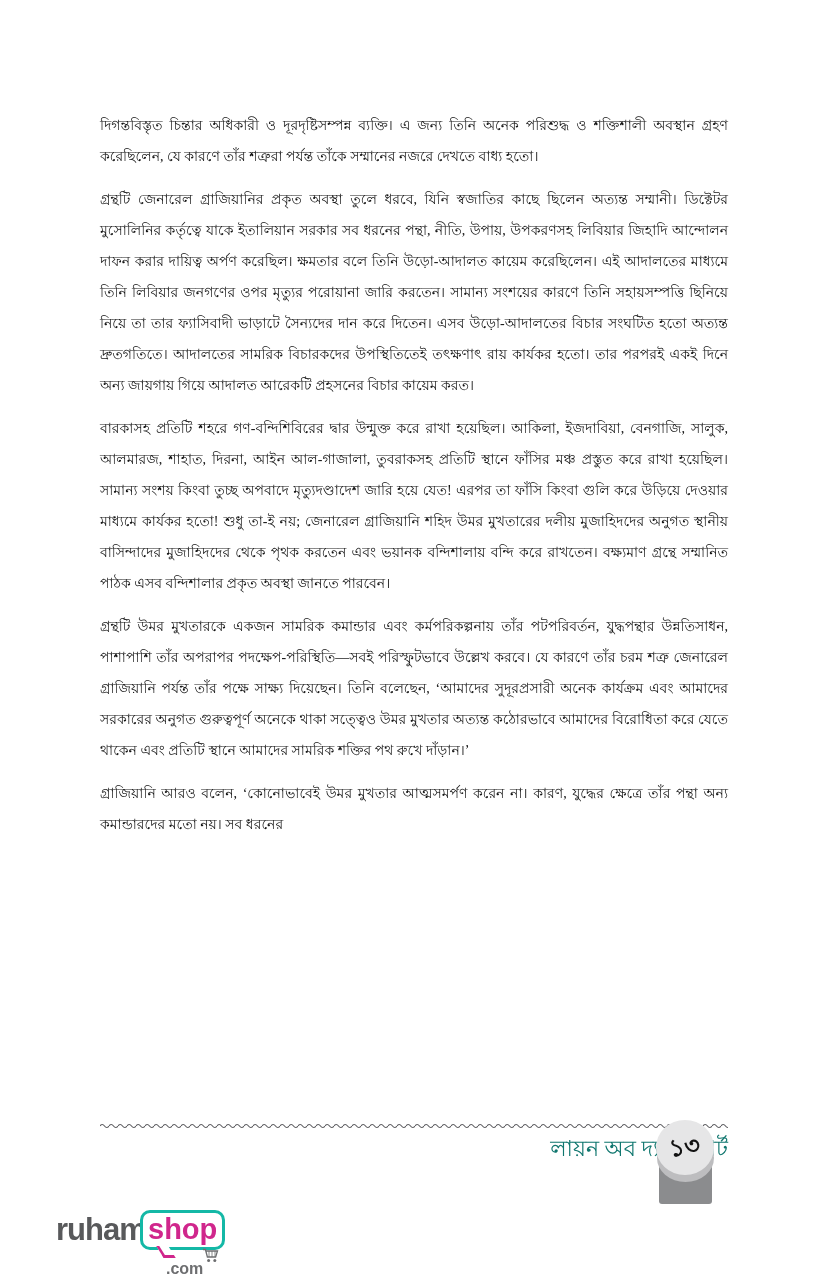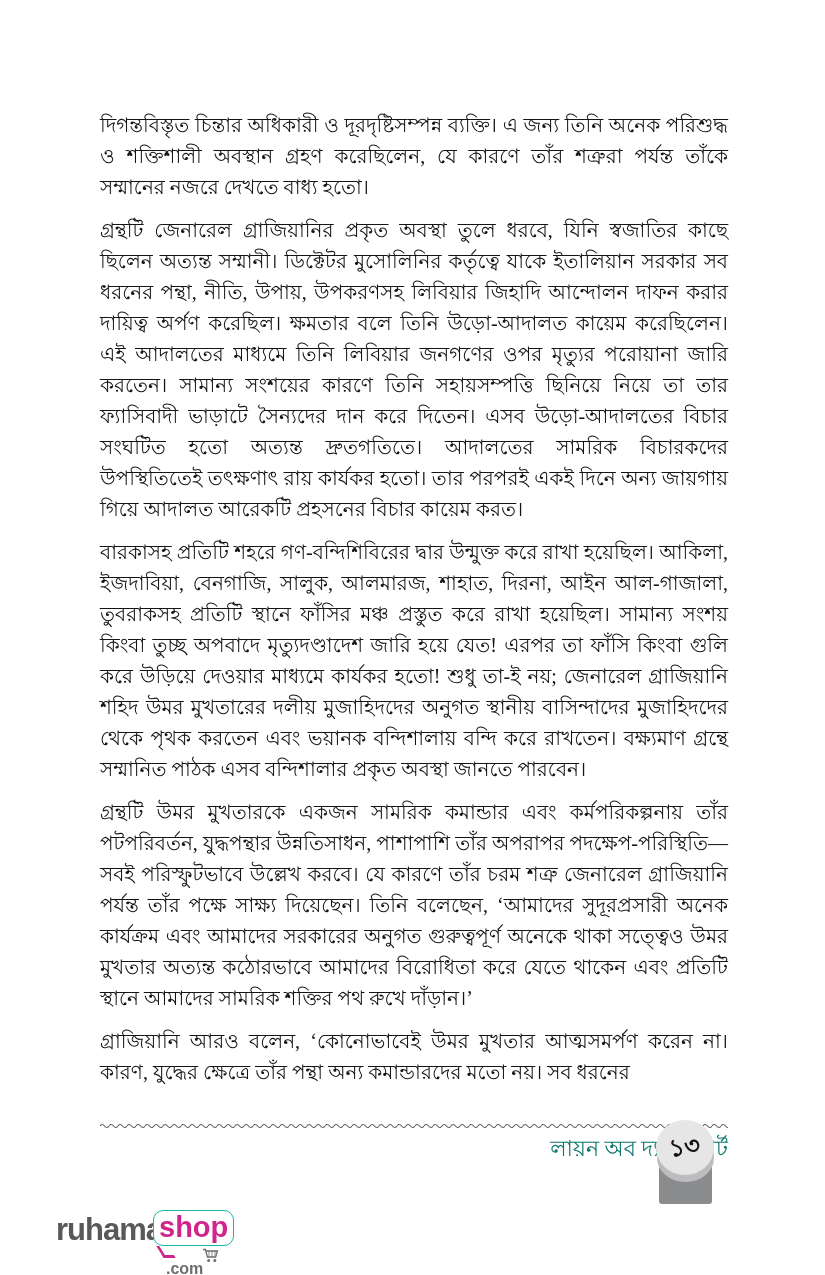--- a/index.html
+++ b/index.html
@@ -9,21 +9,21 @@
     position: relative;
     overflow: hidden;
     font-family: "Liberation Serif", "DejaVu Sans", sans-serif;
   }
   
   .text-block {
     position: absolute;
     left: 100px; top: 110px;
     width: 628px;
     color: #141414;
-    font-size: 20px;
+    font-size: 14px;
     line-height: 31px;
     text-align: justify;
   }
   .text-block p { margin: 0 0 12px 0; }
 
   
   .footer-divider {
     position: absolute;
     left: 100px; top: 1122px;
     width: 628px; height: 8px;
@@ -70,22 +70,22 @@
   .logo { position: absolute; left: 56px; top: 1210px; width: 175px; height: 52px; }
   .logo-brand {
     position: absolute; left: 0; top: 2px;
     color: #58595b;
     font-family: "Liberation Sans", sans-serif;
     font-weight: bold;
     font-size: 31px;
     letter-spacing: -1px;
   }
   .logo-bubble {
-    position: absolute; left: 97px; top: 0;
-    border: 1px solid #14b8a6;
+    position: absolute; left: 84px; top: 0;
+    border: 3px solid #14b8a6;
     border-radius: 10px;
     background: #ffffff;
     padding: 0 5px 2px 5px;
     color: #d0268c;
     font-family: "Liberation Sans", sans-serif;
     font-weight: bold;
     font-size: 29px;
     line-height: 32px;
   }
   .logo-bubble-tail {

